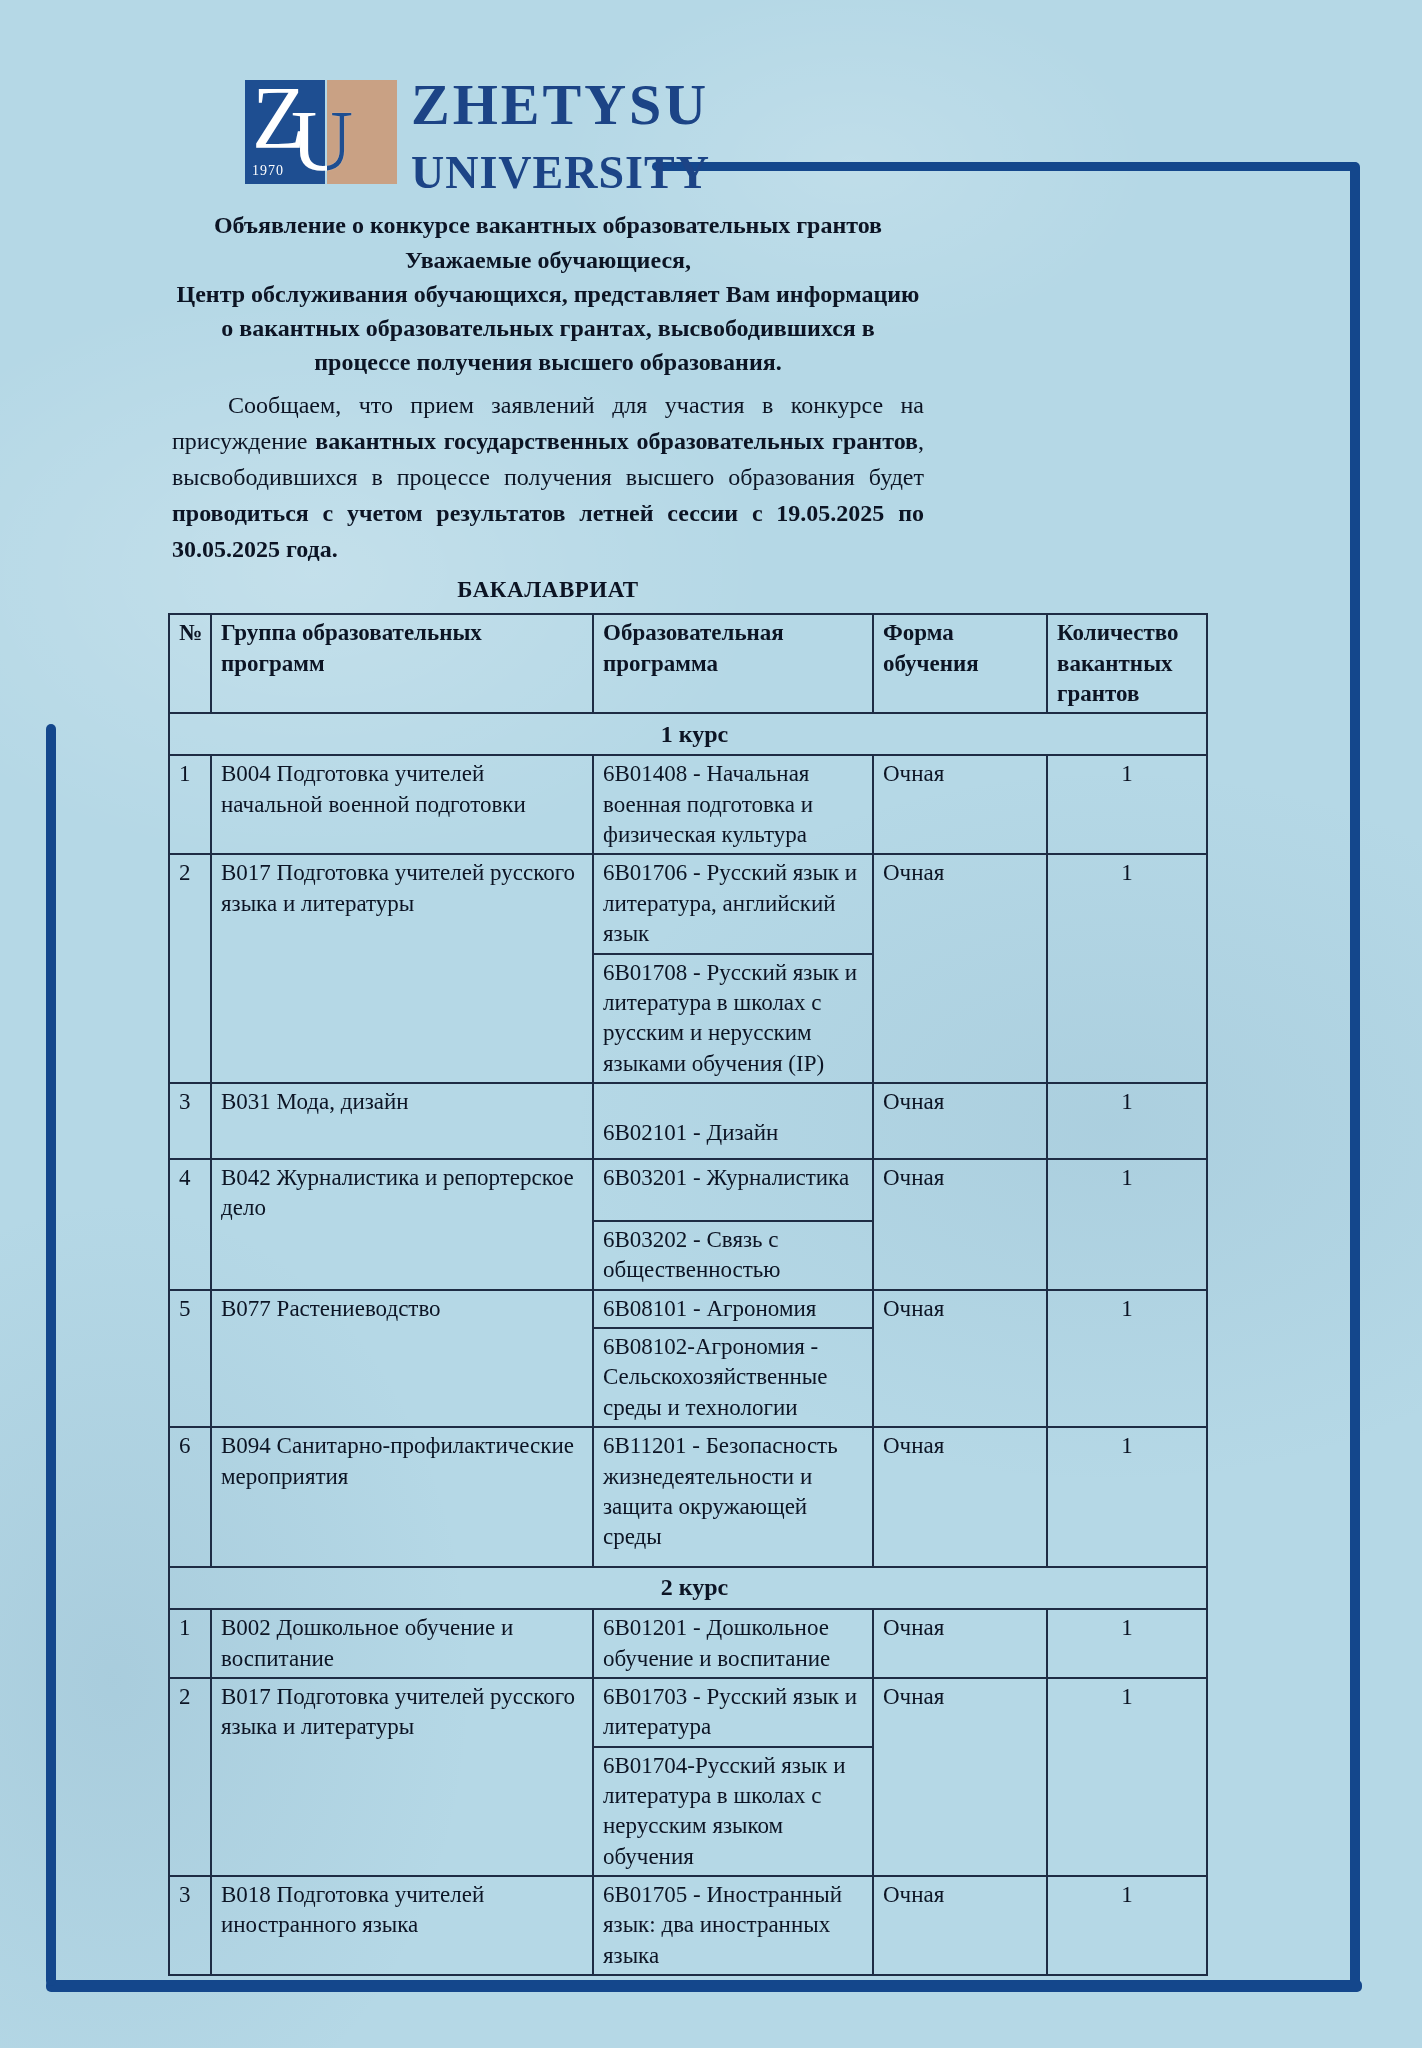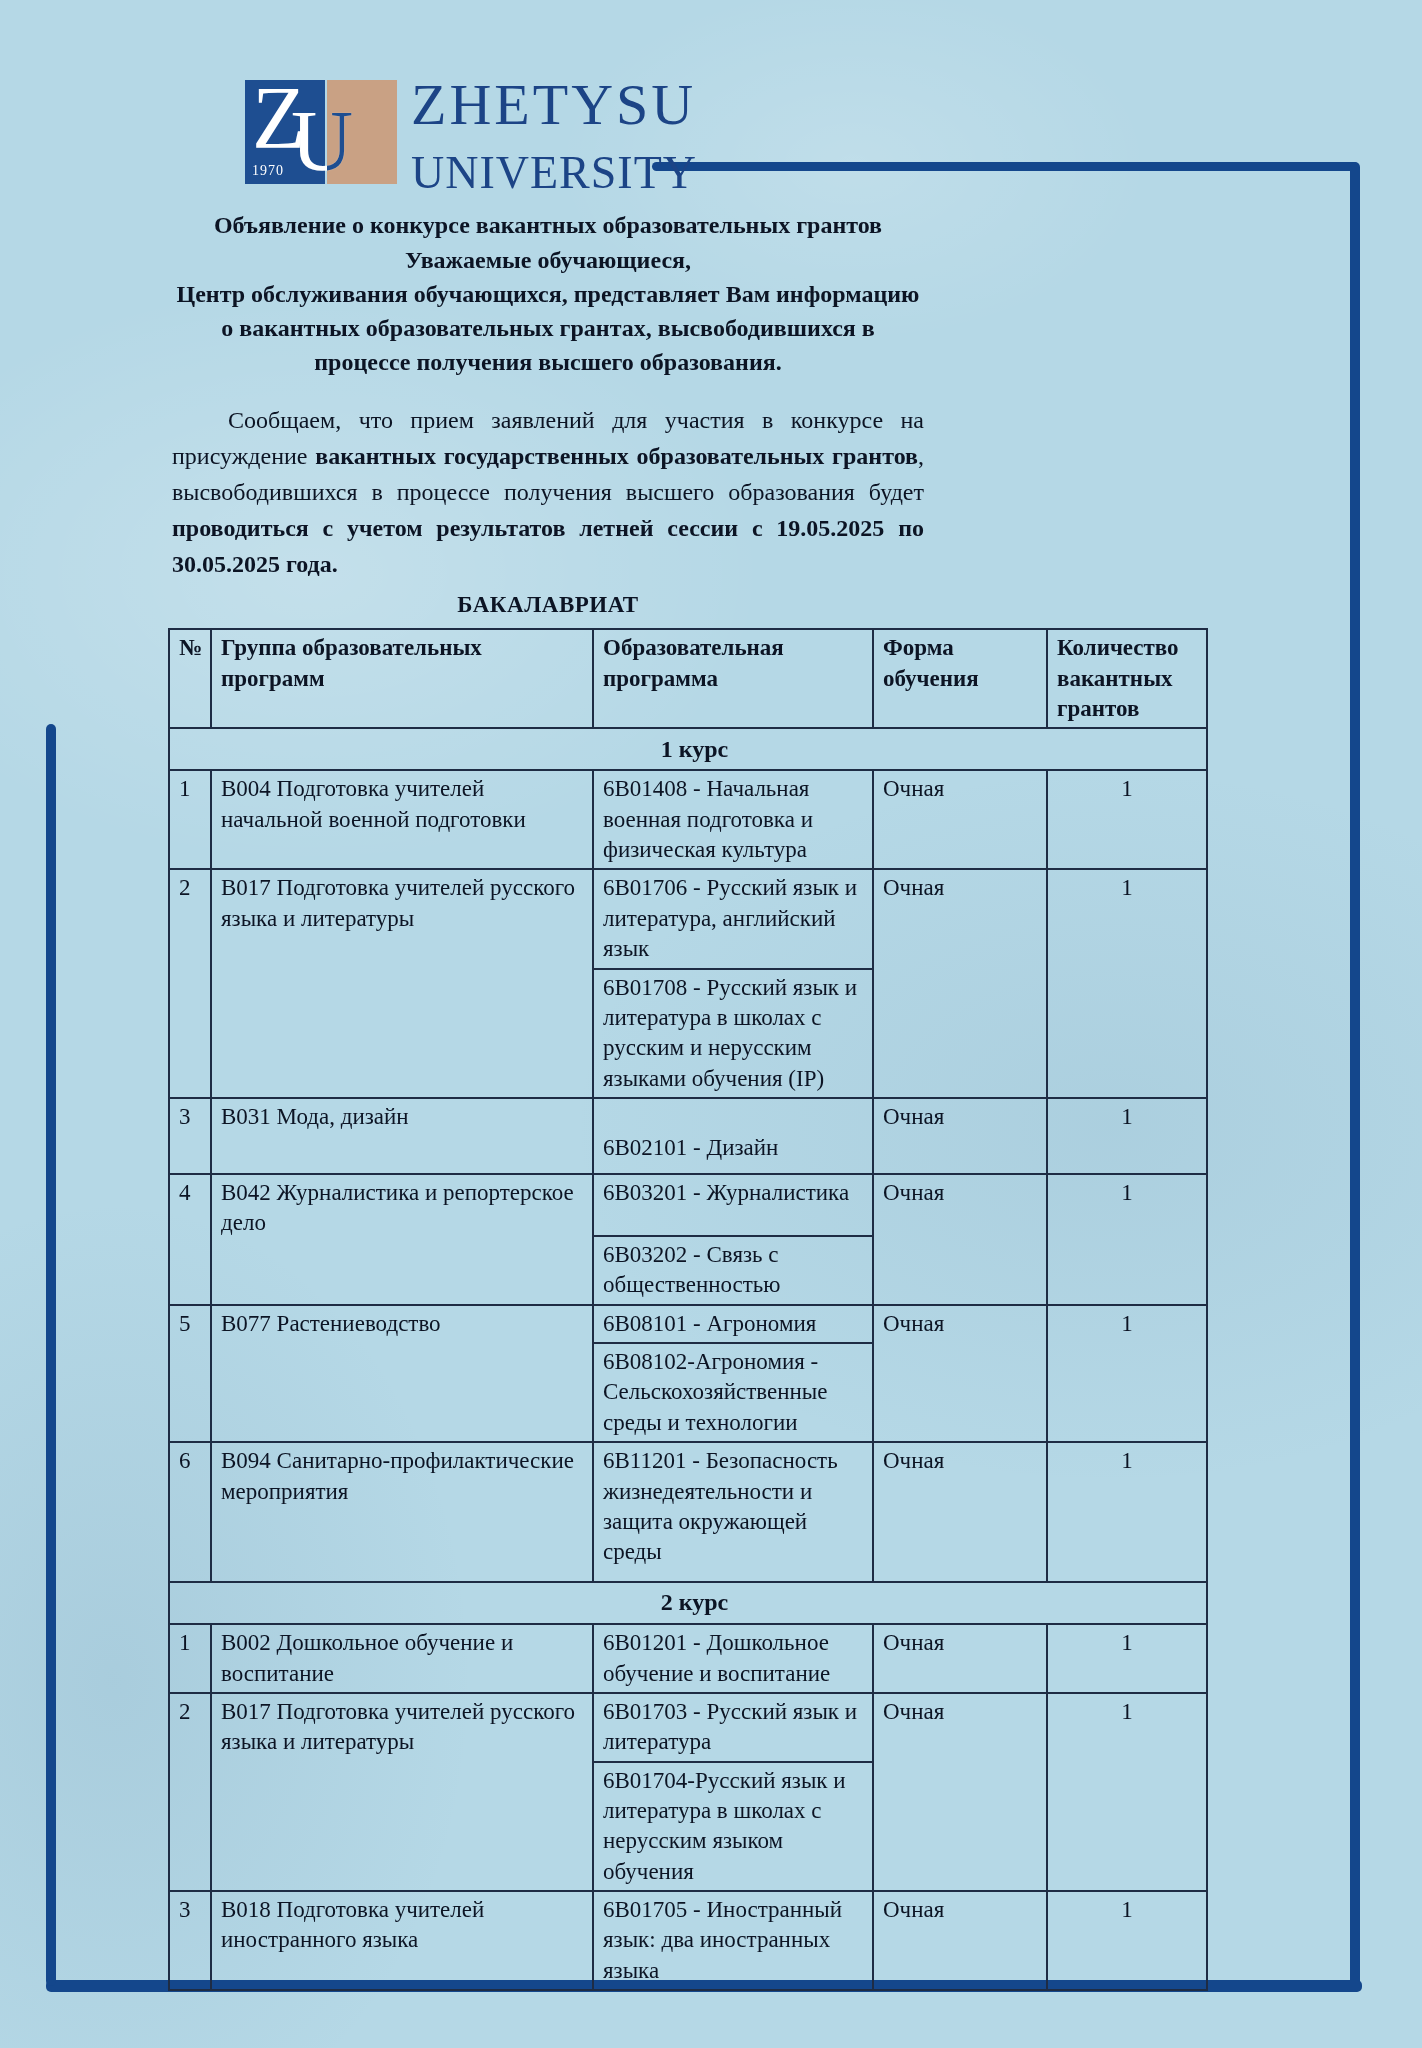--- a/index.html
+++ b/index.html
@@ -27,29 +27,29 @@
   
   .logo { position:absolute; left:245px; top:80px; height:106px; }
   .monogram { position:absolute; left:0; top:0; width:152px; height:104px; }
   .mono-blue { position:absolute; left:0; top:0; width:80px; height:104px; background:#1e4e91; }
   .mono-tan  { position:absolute; left:82px; top:0; width:70px; height:104px; background:#c9a184; }
   .mono-z { position:absolute; left:7px; top:-6px; font-size:88px; line-height:1; color:#ffffff; font-weight:normal; }
   .mono-u { position:absolute; left:46px; top:18px; font-size:86px; line-height:1; font-weight:normal; }
   .mono-u.u-white { color:#ffffff; clip-path: inset(0 calc(100% - 36px) 0 0); }
   .mono-u.u-dark  { color:#1e4e91; clip-path: inset(0 0 0 36px); text-shadow:0 0 1px rgba(255,255,255,0.6); }
   .mono-year { position:absolute; left:7px; bottom:5px; font-size:14px; color:#ffffff; letter-spacing:1px; }
-  .uni-name { position:absolute; left:166px; top:-4px; color:#1c4486; line-height:1; white-space:nowrap; }
+  .uni-name { position:absolute; left:166px; top:-4px; color:#1c4486; line-height:1; white-space:nowrap;font-weight:bold; }
   .uni-name .l1 { font-size:58px; letter-spacing:3px; }
   .uni-name .l2 { font-size:46px; letter-spacing:1px; margin-top:16px; }
 
   
   .content { position:relative; padding-top:212px; }
   .narrow { width:752px; margin-left:172px; }
   .doc-title { text-align:center; font-weight:bold; font-size:24px; margin:0 0 4px 0; }
-  .intro { text-align:center; font-weight:bold; font-size:24px; line-height:1.42; margin:0 0 23px 0; }
+  .intro { text-align:center; font-weight:bold; font-size:24px; line-height:1.42; margin:0 0 8px 0; }
   .announce { text-align:justify; font-size:24px; line-height:1.5; text-indent:56px; margin:0 0 10px 0; }
   .announce b { font-weight:bold; }
   .bak-heading { text-align:center; font-weight:bold; font-size:23px; letter-spacing:0.5px; margin:0 0 10px 0; }
 
   
   table.grants { border-collapse:collapse; margin-left:168px; width:1038px; font-size:23px; line-height:1.32; table-layout:fixed; }
   table.grants th, table.grants td { border:2px solid #1e2c44; padding:3px 9px; vertical-align:top; }
   table.grants th { font-weight:bold; text-align:left; height:76px; }
   th.c-num { text-align:center; }
   td.c-num { padding-left:12px; }

